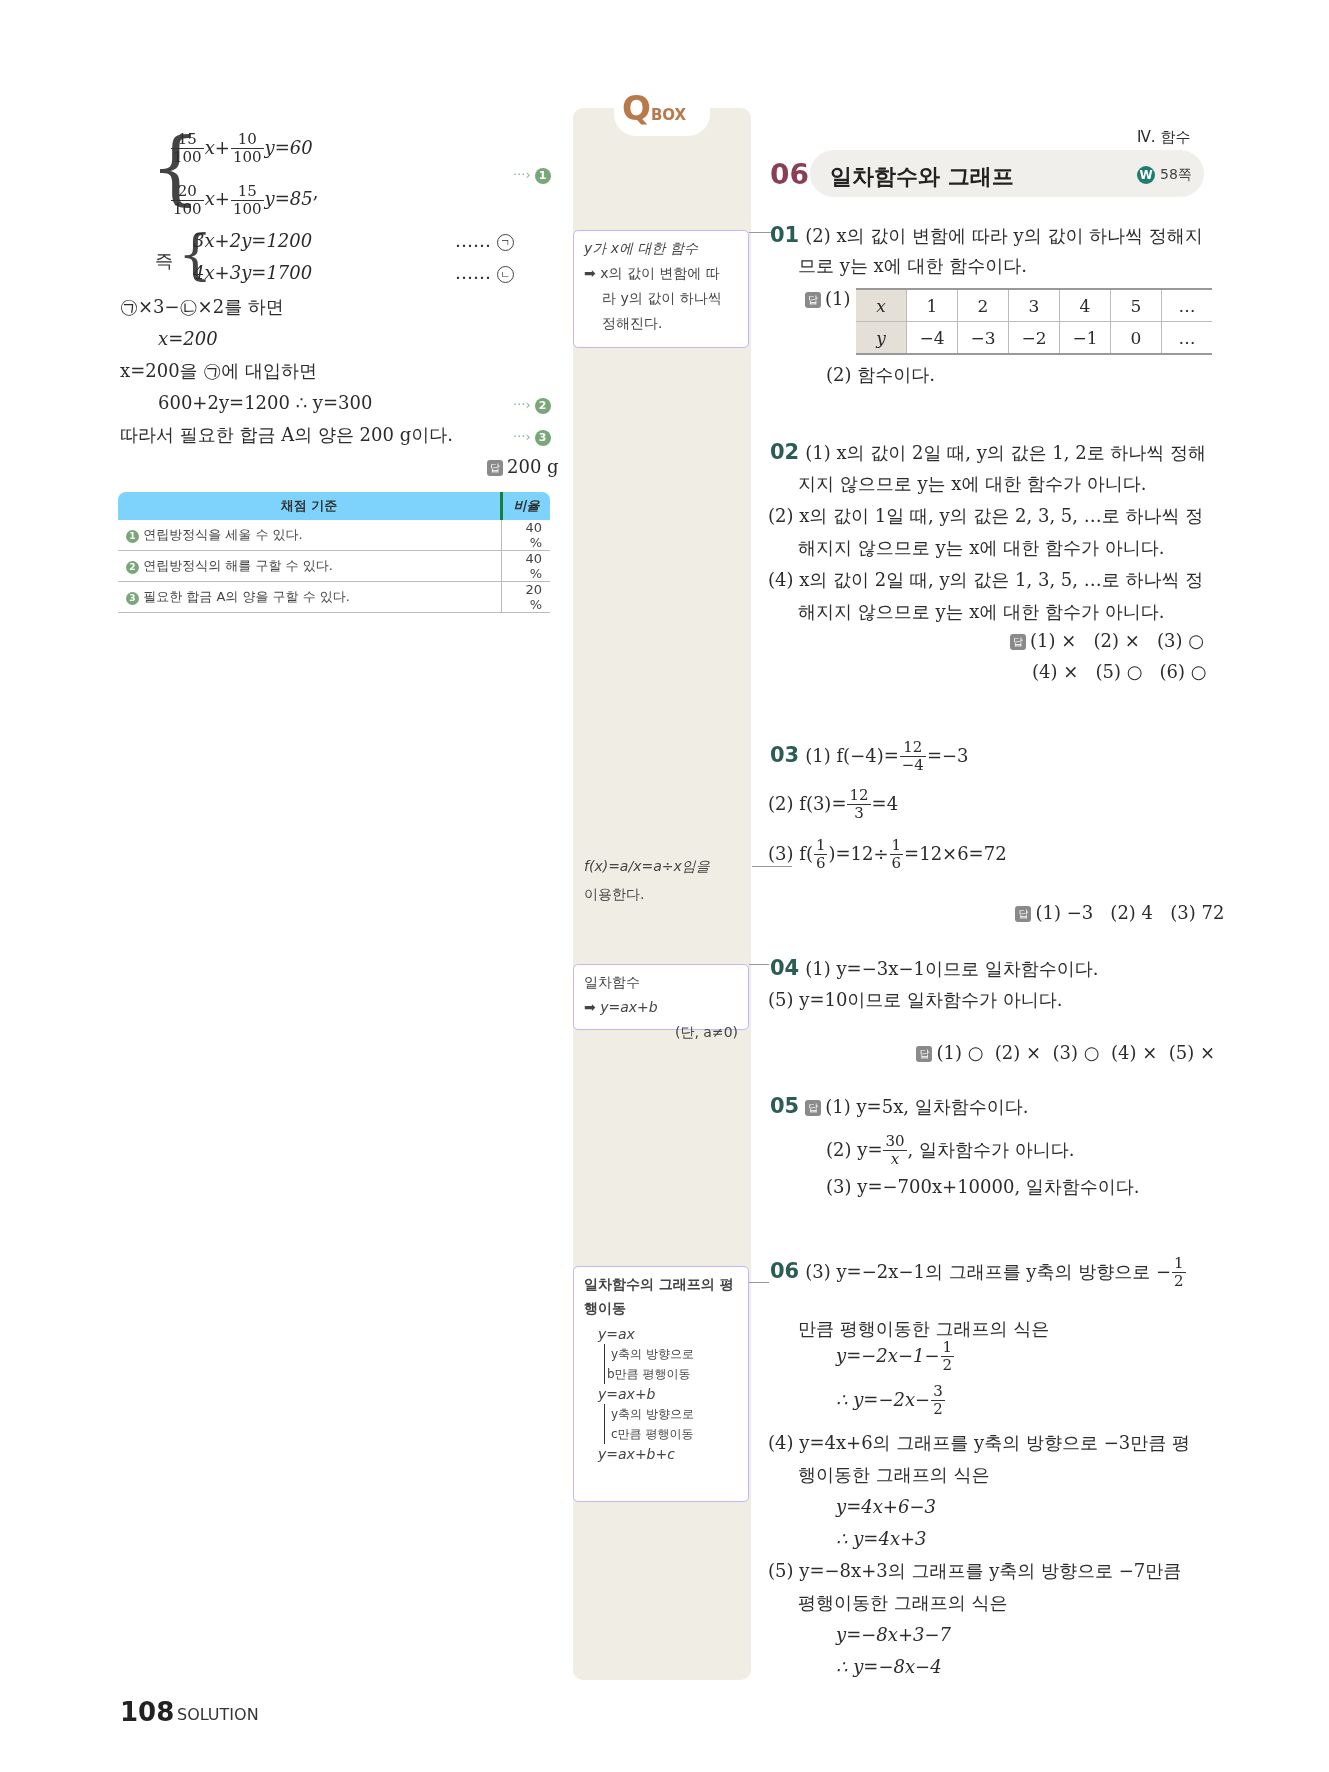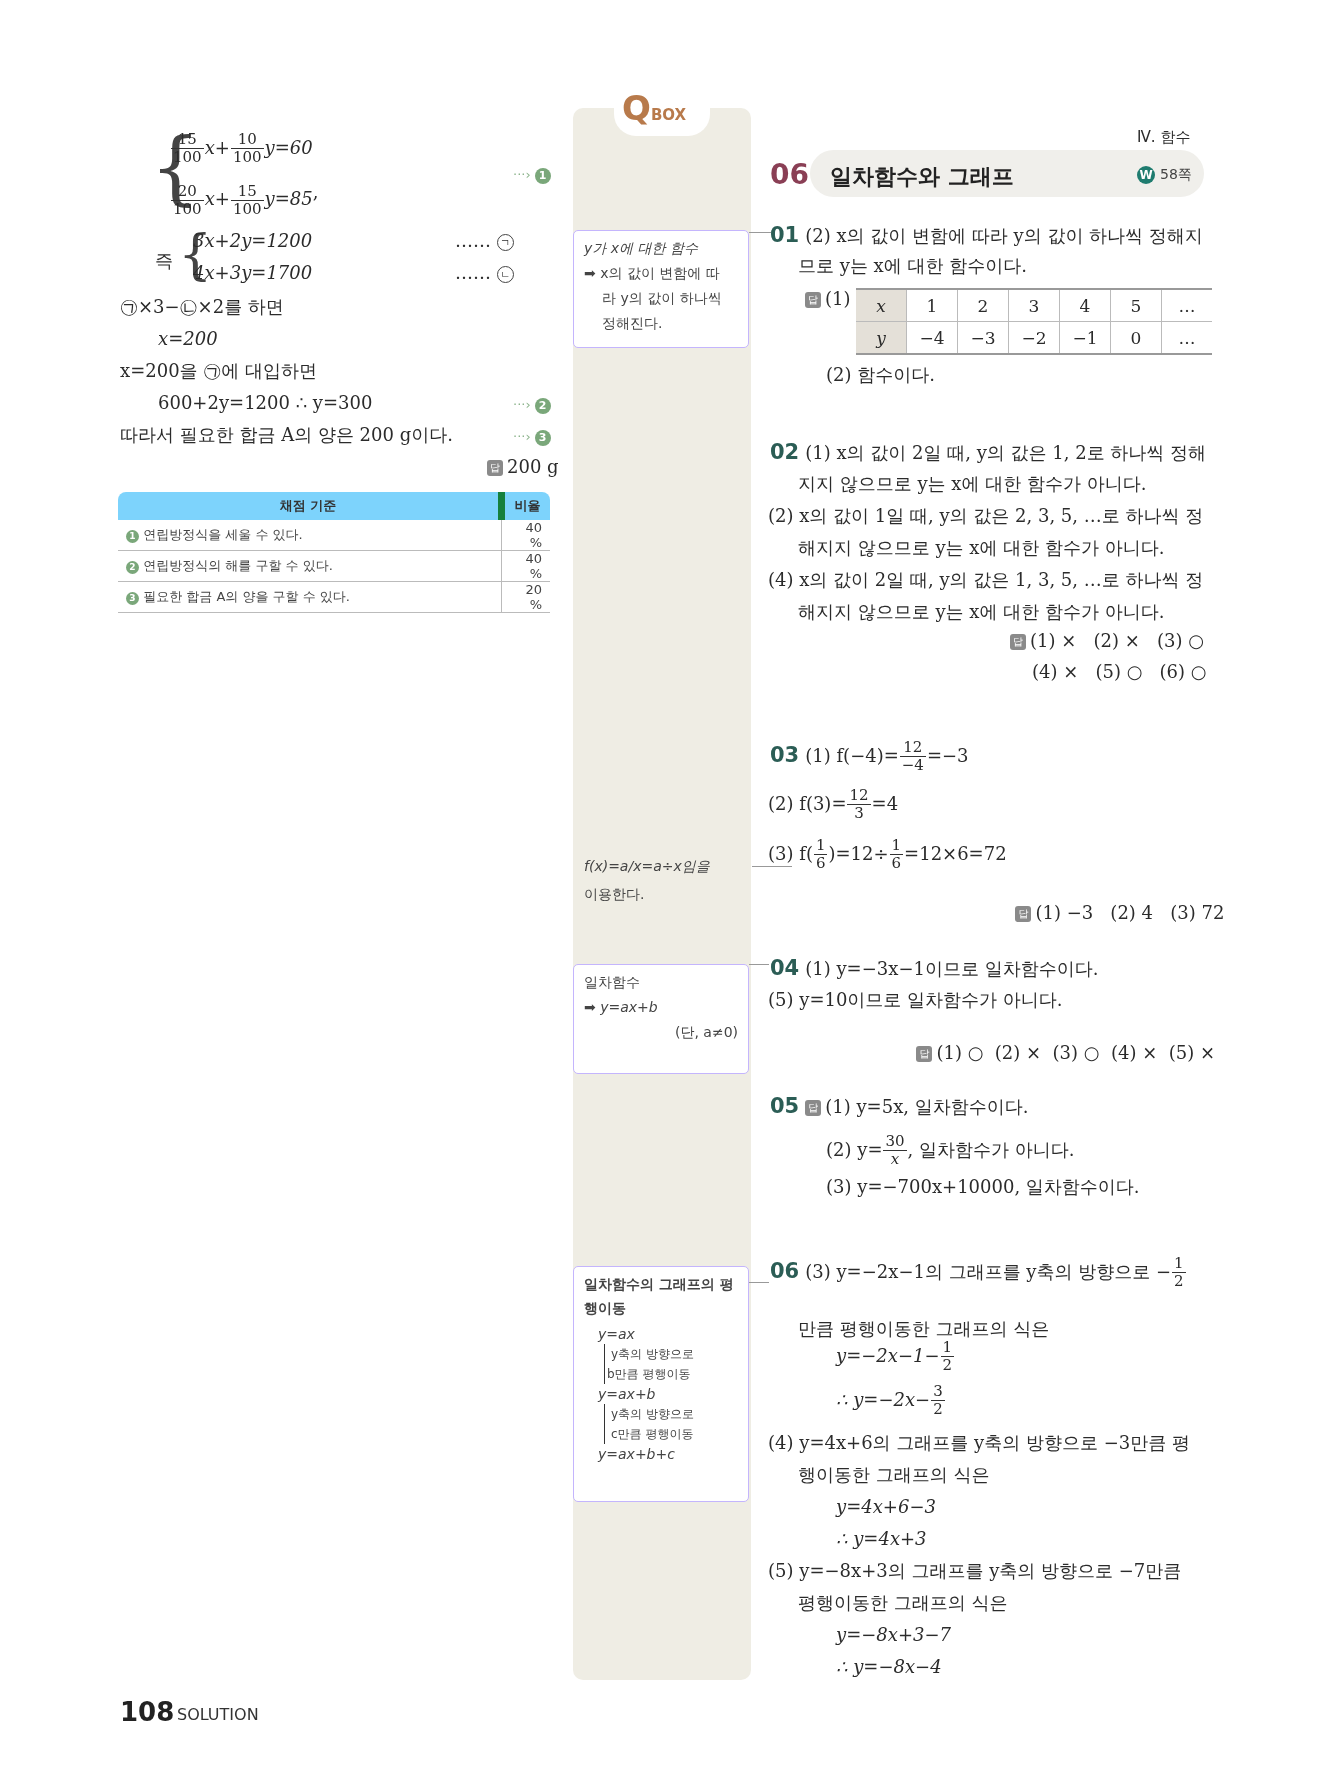--- a/index.html
+++ b/index.html
@@ -17,21 +17,21 @@
           font-size:11px;line-height:16px;text-align:center;font-family:"DejaVu Sans",sans-serif;font-weight:bold;}
   .arrowdots{color:#8db48d;font-size:13px;font-family:"DejaVu Sans",sans-serif;margin-right:4px;}
   .circ{display:inline-block;width:15px;height:15px;border:1px solid #444;border-radius:50%;font-size:10px;
         line-height:15px;text-align:center;font-family:"DejaVu Sans",sans-serif;vertical-align:middle;}
   .dap{display:inline-block;width:16px;height:16px;background:#8a8a8a;color:#fff;border-radius:3px;font-size:10px;
        line-height:16px;text-align:center;font-family:"DejaVu Sans",sans-serif;vertical-align:middle;margin-right:4px;}
   
   .score{position:absolute;left:118px;top:492px;width:432px;border-collapse:collapse;font-family:"DejaVu Sans",sans-serif;font-size:13px;}
   .score th{background:#7dd3fc;font-weight:bold;height:26px;color:#333;}
   .score th:first-child{border-radius:8px 0 0 0;}
-  .score th:last-child{border-radius:0 8px 0 0;border-left:7px solid #15803d;}
+  .score th:last-child{border-radius:0 8px 0 0;border-left:3px solid #15803d;font-style:italic;}
   .score td{height:27px;border-bottom:1px solid #bbb;padding:0 8px;color:#444;}
   .score td:last-child{border-left:1px solid #bbb;text-align:right;width:32px;}
   
   .qcol{position:absolute;left:573px;top:108px;width:178px;height:1572px;background:#efede4;border-radius:10px;}
   .qnotch{position:absolute;left:614px;top:100px;width:96px;height:36px;background:#fff;border-radius:0 0 22px 22px;}
   .qlogo{position:absolute;left:622px;top:88px;font-family:"DejaVu Sans",sans-serif;color:#b87a4b;font-weight:bold;}
   .qbox{position:absolute;left:573px;width:176px;background:#fff;border:1px solid #c4b5fd;border-radius:5px;
         font-family:"DejaVu Sans",sans-serif;font-size:14px;line-height:25px;color:#444;padding:5px 10px;box-sizing:border-box;}
   .qplain{position:absolute;left:584px;font-family:"DejaVu Sans",sans-serif;font-size:14px;line-height:28px;color:#444;}
   .connector{position:absolute;height:1px;background:#999;}
@@ -122,21 +122,21 @@
   <div style="padding-left:18px;">정해진다.</div>
 </div>
 <div class="connector" style="left:749px;top:232px;width:22px;"></div>
 
 <div class="qplain" style="top:852px;">
   <div class="it">f(x)=a/x=a÷x임을</div>
   <div>이용한다.</div>
 </div>
 <div class="connector" style="left:752px;top:866px;width:40px;"></div>
 
-<div class="qbox" style="top:964px;height:110px;">
+<div class="qbox" style="top:964px;height:66px;">
   <div>일차함수</div>
   <div class="it">➡ y=ax+b</div>
   <div style="text-align:right;">(단, a≠0)</div>
 </div>
 <div class="connector" style="left:749px;top:964px;width:20px;"></div>
 
 <div class="qbox" style="top:1266px;height:236px;line-height:20px;">
   <div style="font-weight:bold;line-height:24px;">일차함수의 그래프의 평행이동</div>
   <div class="it" style="padding-left:14px;margin-top:4px;">y=ax</div>
   <div style="padding-left:26px;font-size:12px;border-left:1px solid #333;margin-left:20px;padding-left:6px;">y축의 방향으로</div>

